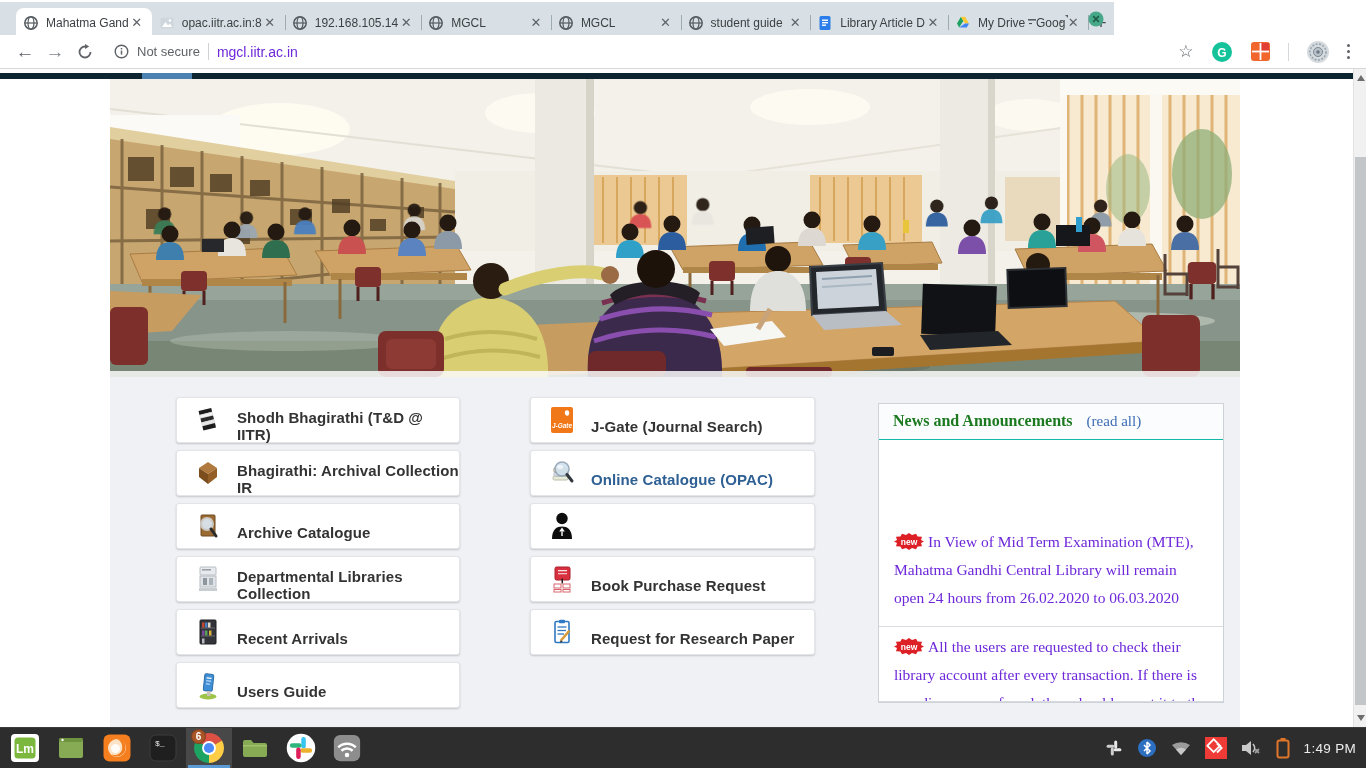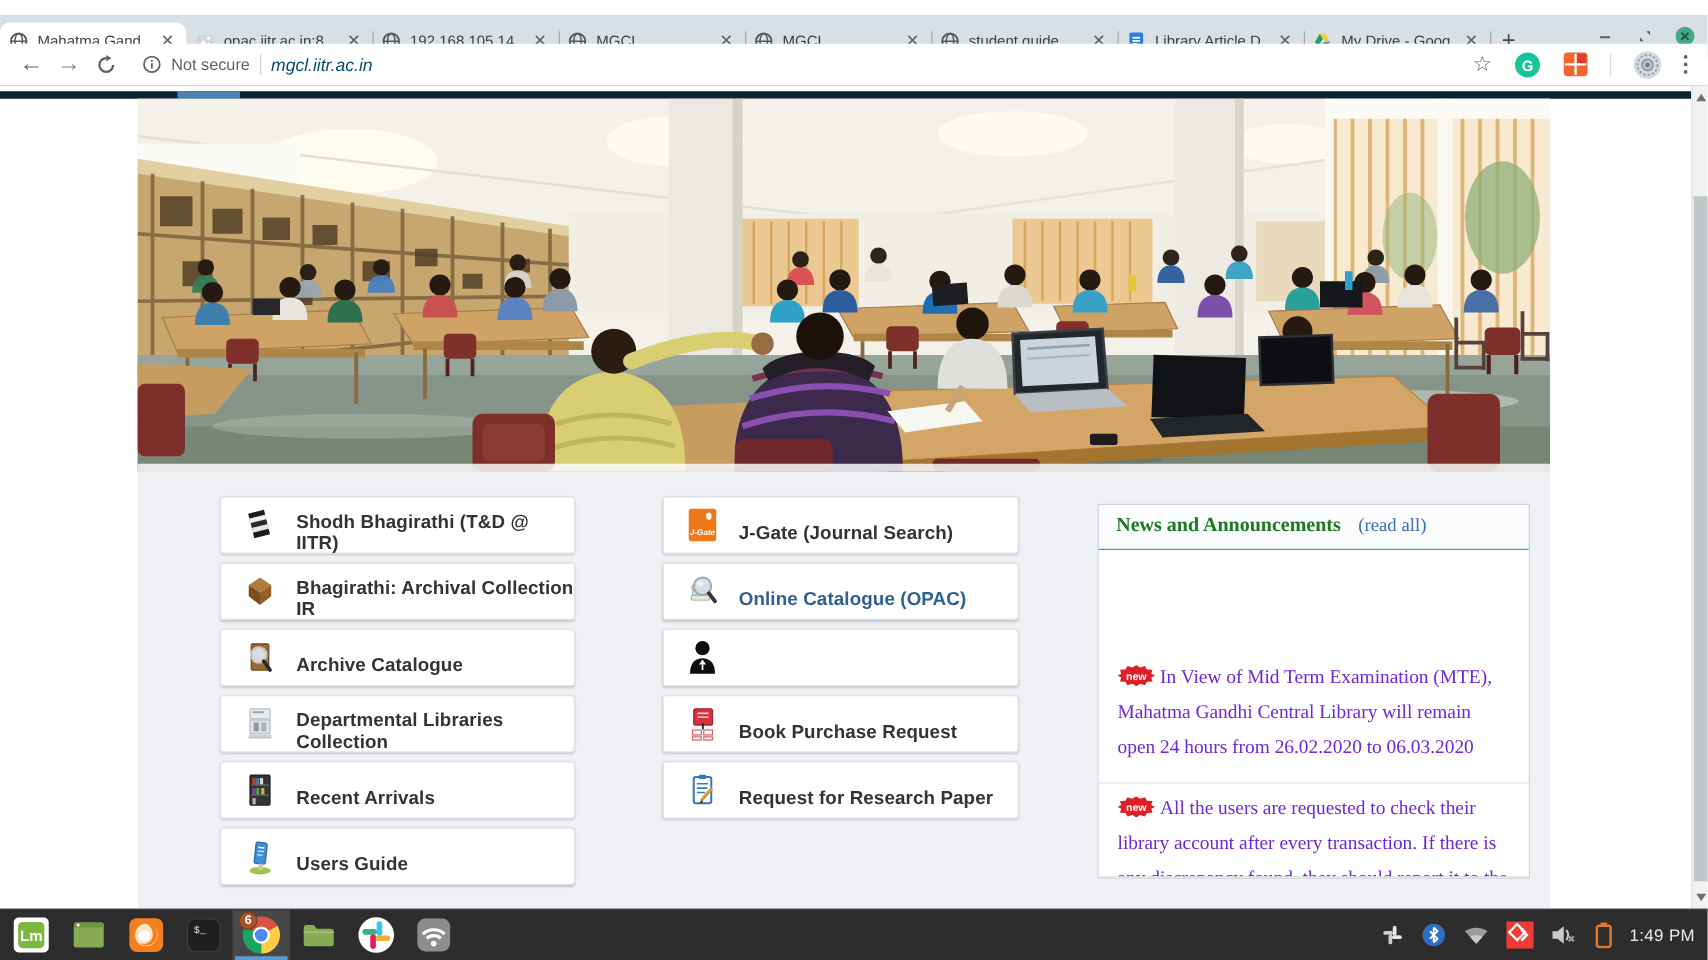--- a/index.html
+++ b/index.html
@@ -1,39 +1,39 @@
 <!DOCTYPE html>
 <html><head>
 <meta charset="utf-8">
 <style>
   * { margin:0; padding:0; box-sizing:border-box; }
   html,body { width:1366px; height:768px; overflow:hidden; background:#fff;
               font-family:"Liberation Sans",sans-serif; }
   
-  .tabstrip { position:absolute; top:12px; left:0; width:1366px; height:35px; background:#d9e0e5; display:flex; }
+  .tabstrip { position:absolute; top:2px; left:0; width:1114px; height:35px; background:#d9e0e5; display:flex;padding-left:16px; }
   .tab { position:relative; width:149px; height:29px; margin-top:6px; display:flex; align-items:center;
          padding:0 7px; cursor:pointer; }
   .tab.active { background:#fff; border-radius:8px 8px 0 0; }
   .tab:not(.active)+.tab:not(.active)::before { content:""; position:absolute; left:0; top:7px; width:1px; height:15px; background:#9fabb2; }
   .tab .fav { flex:0 0 16px; margin-right:7px; }
   .tab .t-title { flex:1; font-size:12px; color:#3c4043; white-space:nowrap; overflow:hidden; }
   .tab .t-close { flex:0 0 16px; text-align:center; font-size:13px; color:#5f6368; line-height:16px; }
   .newtab { position:relative; width:30px; height:29px; margin-top:6px; display:flex; align-items:center; justify-content:center;
             color:#44484c; font-size:19px; cursor:pointer; }
   .newtab::before { content:""; position:absolute; left:0; top:7px; width:1px; height:15px; background:#9fabb2; }
   .winctrl { position:absolute; right:10px; top:0; height:33px; display:flex; align-items:center; gap:16px; }
   .wc { width:16px; height:16px; display:flex; align-items:center; justify-content:center; cursor:pointer; }
   .toolbar { position:absolute; top:35px; left:0; width:1366px; height:34px; background:#fff;
              border-bottom:1px solid #d6d9db; display:flex; align-items:center; padding:0 10px; }
   .navbtn { width:30px; height:28px; display:flex; align-items:center; justify-content:center; color:#5f6368;
             font-size:19px; cursor:pointer; }
   .omnibox { display:flex; align-items:center; margin-left:14px; gap:8px; flex:1; }
   .sec-label { font-size:13px; color:#5f6368; }
   .om-div { width:1px; height:17px; background:#cfd3d6; }
-  .url { font-size:14px; color:#0c4a6e;font-style:italic; }
+  .url { font-size:14px; color:#6d28d9; }
   .tool-right { display:flex; align-items:center; gap:17px; padding-right:6px; }
   .tr-div { width:1px; height:18px; background:#d6d9db; }
   .star { font-size:17px; color:#5f6368; cursor:pointer; }
   .dots { display:flex; flex-direction:column; gap:2.5px; cursor:pointer; }
   .dots i { width:3.5px; height:3.5px; border-radius:50%; background:#5f6368; }
   
   .page { position:absolute; top:69px; left:0; width:1353px; height:658px; background:#fff; overflow:hidden; }
   .navybar { position:absolute; top:4px; left:0; width:1353px; height:6px; background:#0d2531; }
   .navseg { position:absolute; top:0; left:142px; width:50px; height:6px; background:#4c82b2; }
   .container { position:absolute; left:110px; top:10px; width:1130px; height:648px; background:#eff1f4; }

